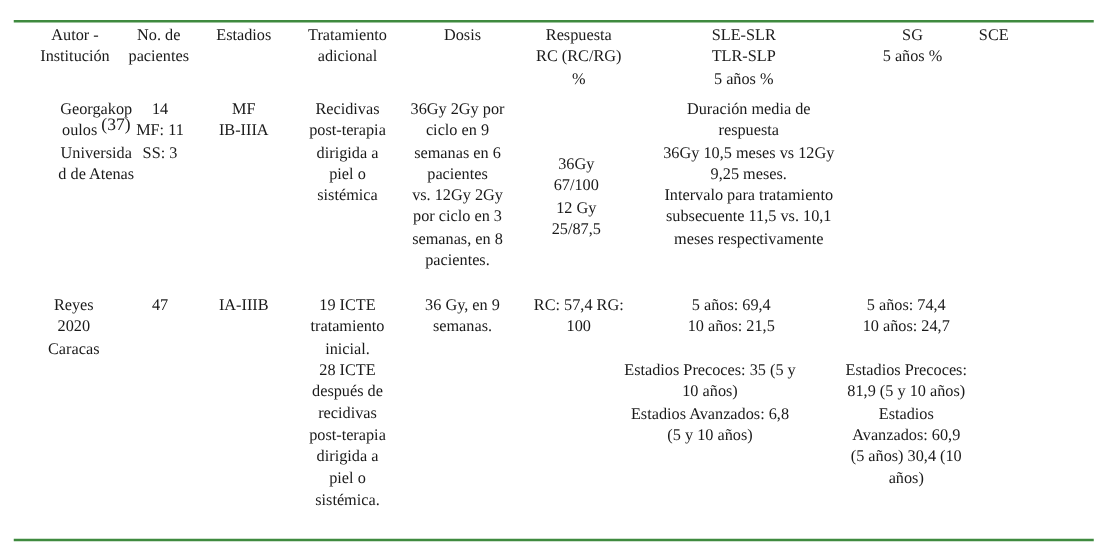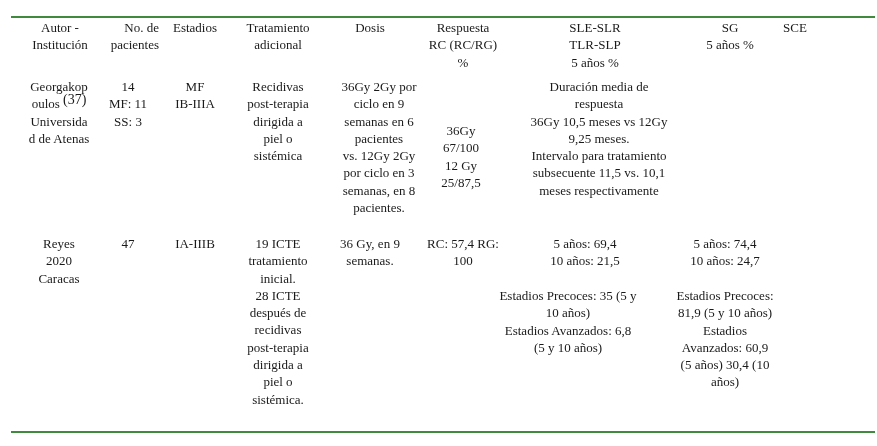--- a/index.html
+++ b/index.html
@@ -12,53 +12,53 @@
     .cell sup { font-size: 14px; vertical-align: 4px; line-height: 0; }
   </style>
 </head>
 <body>
 
 <div class="rule top"></div>
 
 <div>
   <div class="cell" style="left:10px;width:100px;top:19px;">Autor -
 Institución</div>
-  <div class="cell" style="left:95px;width:64px;top:19px;text-align:right;">No. de
+  <div class="cell" style="left:95px;width:64px;top:19px;">No. de
 pacientes</div>
   <div class="cell" style="left:165px;width:60px;top:19px;">Estadios</div>
   <div class="cell" style="left:236px;width:84px;top:19px;">Tratamiento
 adicional</div>
   <div class="cell" style="left:330px;width:80px;top:19px;">Dosis</div>
   <div class="cell" style="left:420px;width:86px;top:19px;">Respuesta
 RC (RC/RG)
 %</div>
   <div class="cell" style="left:540px;width:110px;top:19px;">SLE-SLR
 TLR-SLP
 5 años %</div>
   <div class="cell" style="left:680px;width:100px;top:19px;">SG
 5 años %</div>
   <div class="cell" style="left:775px;width:40px;top:19px;">SCE</div>
 </div>
 
 <div>
-  <div class="cell" style="left:14px;width:90px;top:78px;"><span>Georgakop
+  <div class="cell" style="left:32px;width:90px;top:78px;"><span>Georgakop
 oulos</span> <sup>(37)</sup>
 <span>Universida
 d de Atenas</span></div>
   <div class="cell" style="left:100px;width:56px;top:78px;">14
 MF: 11
 SS: 3</div>
   <div class="cell" style="left:165px;width:60px;top:78px;">MF
 IB-IIIA</div>
   <div class="cell" style="left:236px;width:84px;top:78px;">Recidivas
 post-terapia
 dirigida a
 piel o
 sistémica</div>
-  <div class="cell" style="left:329px;width:100px;top:78px;">36Gy 2Gy por
+  <div class="cell" style="left:316px;width:100px;top:78px;">36Gy 2Gy por
 ciclo en 9
 semanas en 6
 pacientes
 vs. 12Gy 2Gy
 por ciclo en 3
 semanas, en 8
 pacientes.</div>
   <div class="cell" style="left:426px;width:70px;top:78px;margin-top:44px;">36Gy
 67/100
 12 Gy

